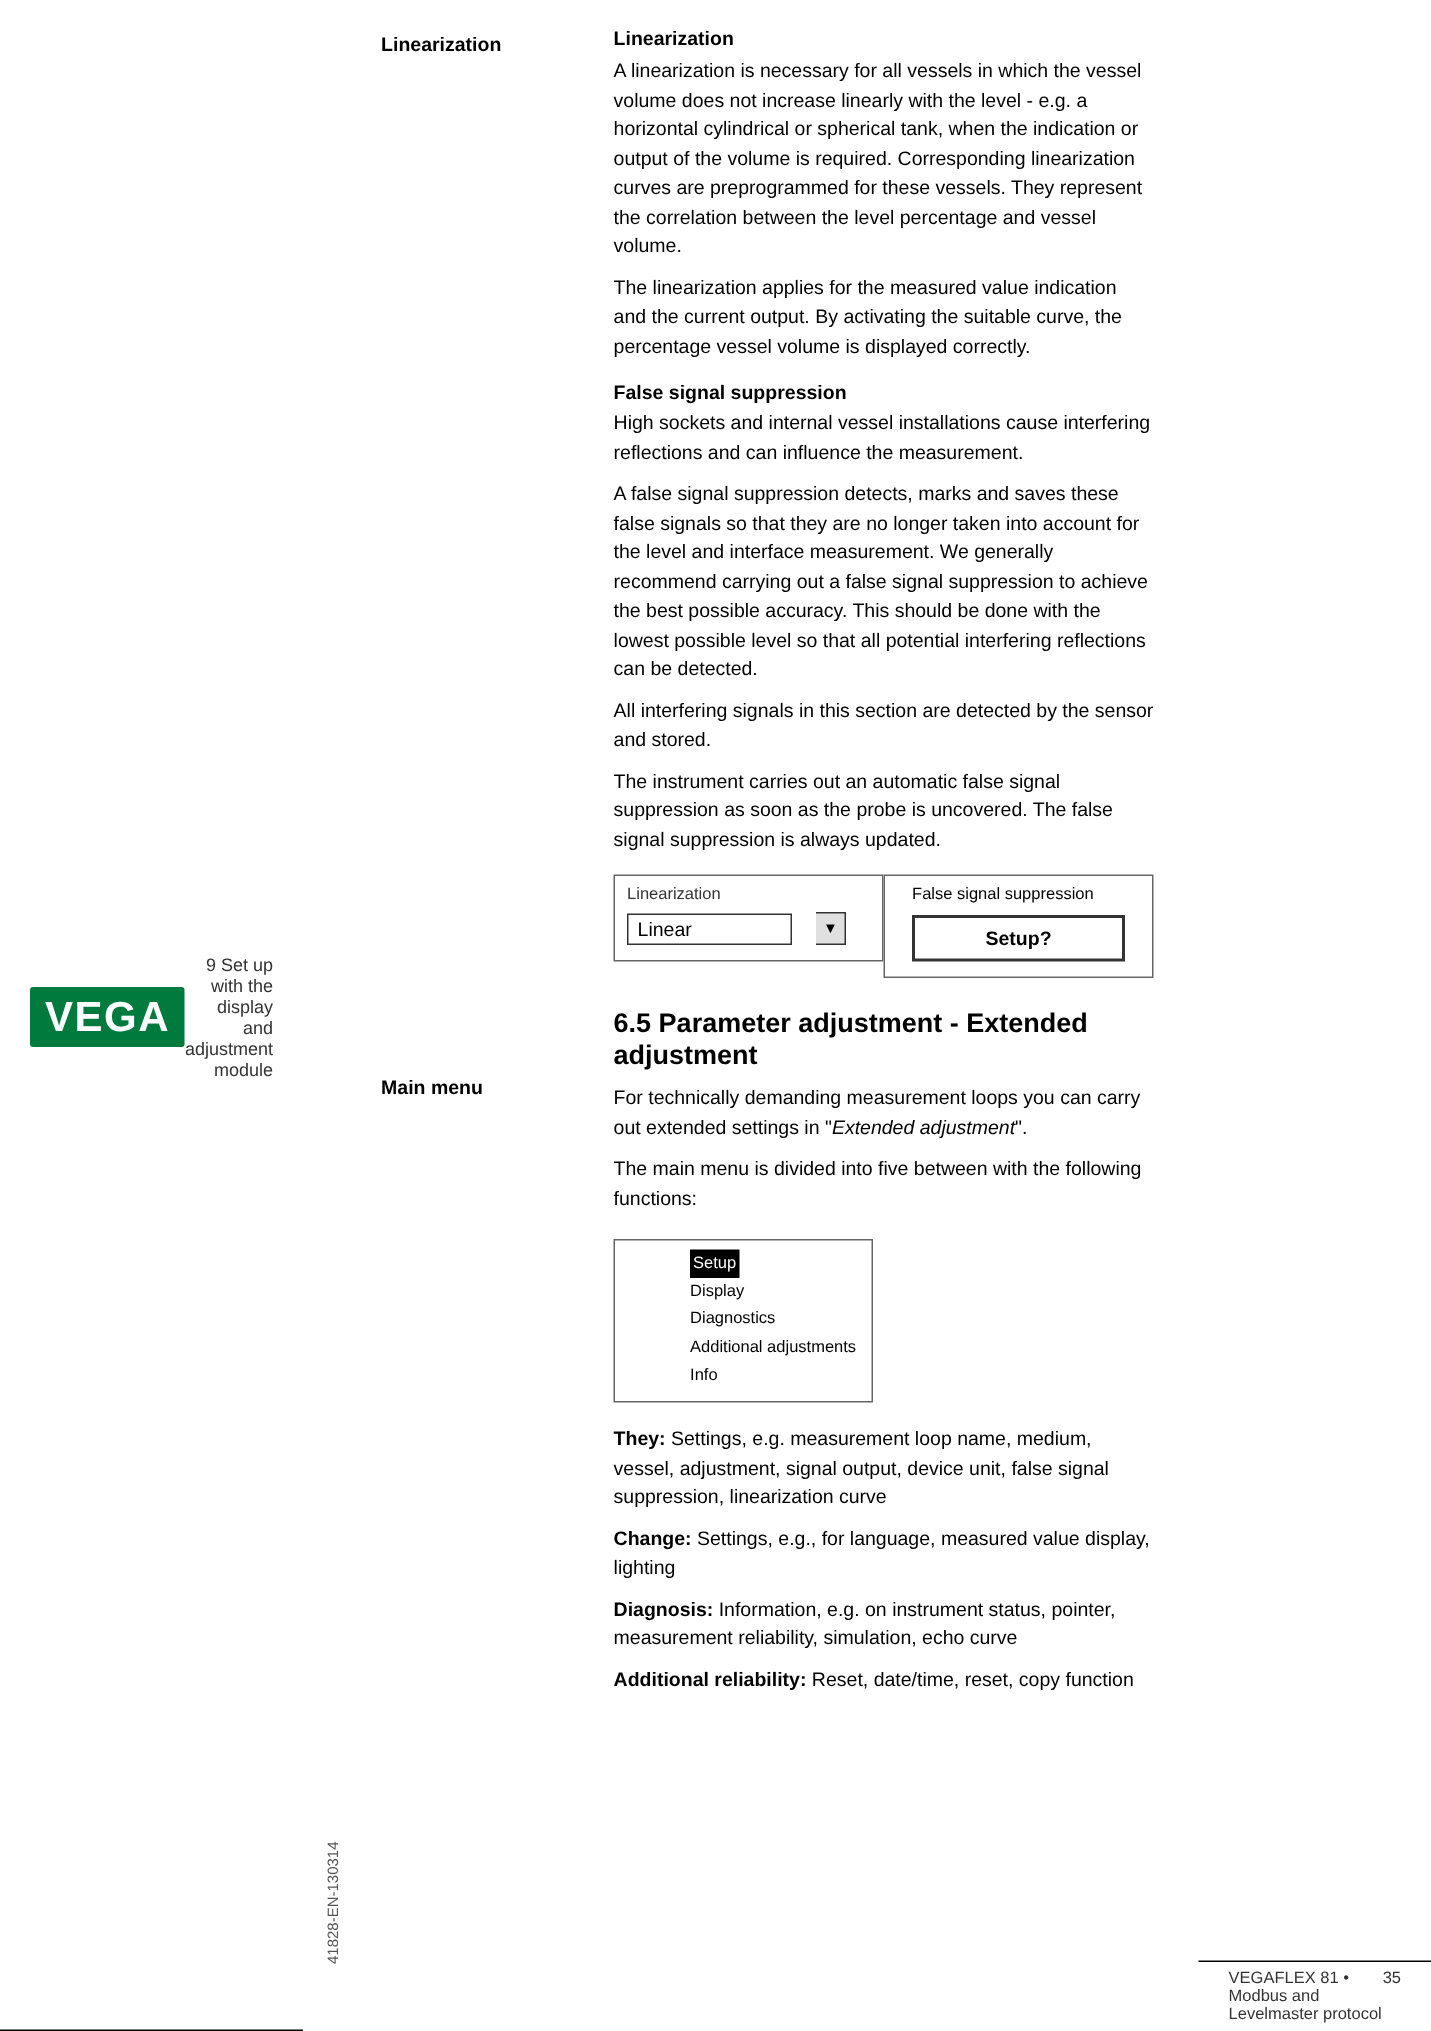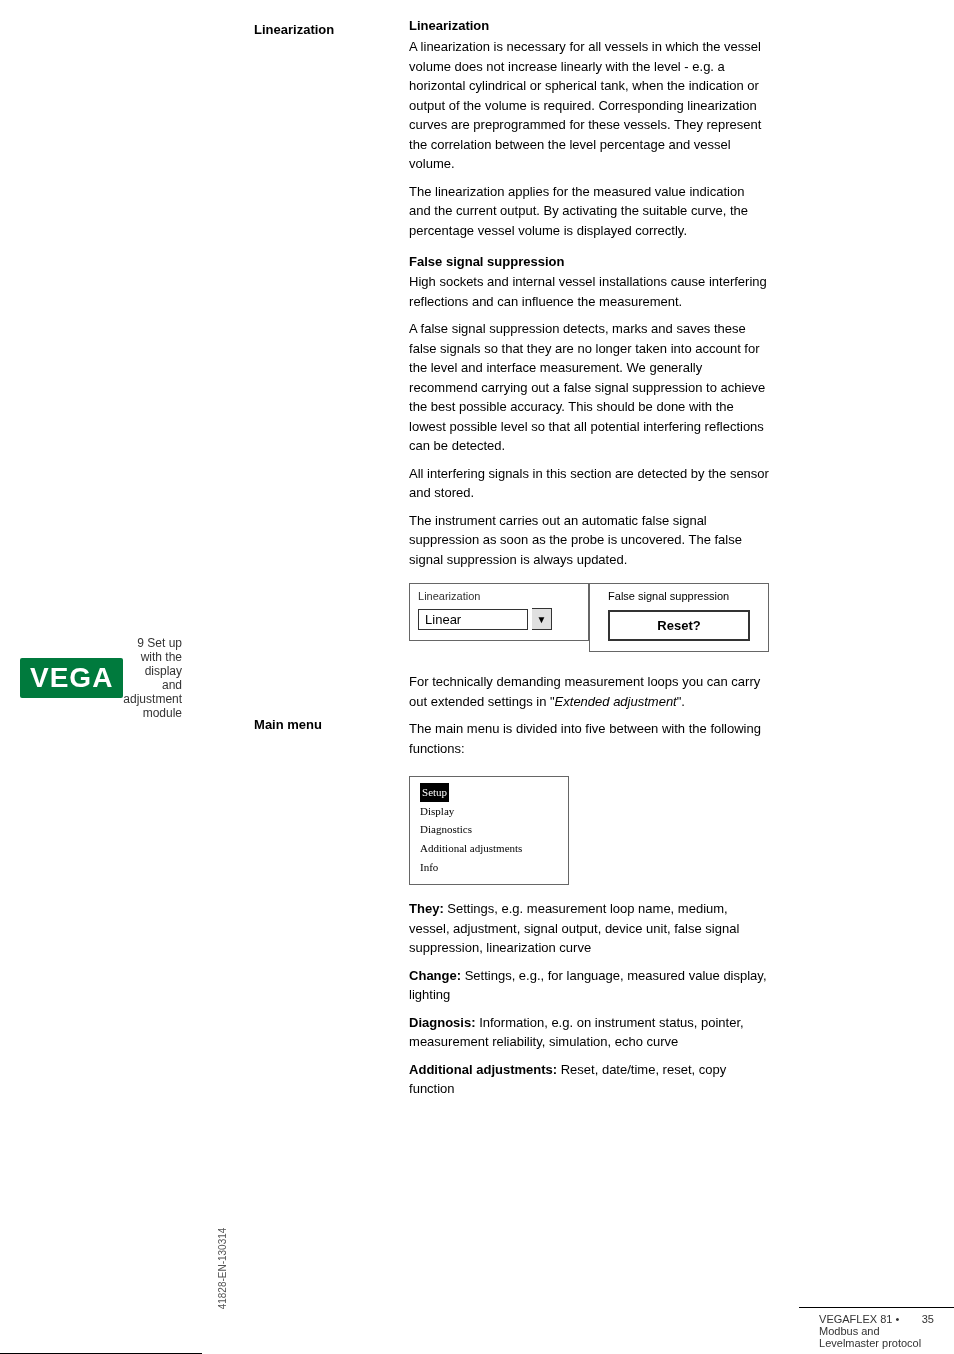--- a/index.html
+++ b/index.html
@@ -82,21 +82,21 @@
       background: #fff;
     }
     .widget-box-label {
       font-size: 11px;
       color: #333;
       margin-bottom: 6px;
     }
     .widget-select-row {
       display: flex;
       align-items: center;
-      gap: 4px;
+      gap: 16px;
     }
     .widget-select-field {
       border: 1px solid #333;
       font-size: 13px;
       padding: 2px 6px;
       min-width: 110px;
       background: #fff;
     }
     .widget-dropdown-arrow {
       border: 1px solid #333;
@@ -148,21 +148,22 @@
       border: 1px solid #666;
       padding: 6px 10px 8px 10px;
       display: inline-block;
       margin: 10px 0 14px 0;
       background: #fff;
       min-width: 160px;
     }
     .menu-box-item {
       font-size: 11px;
       line-height: 1.7;
-      font-family: Liberation Serif, serif;
+      font-family: Liberation Sans, sans-serif;
+      margin-left: 40px;
     }
     .menu-box-item.selected {
       background: #000;
       color: #fff;
       display: inline-block;
       padding: 0 2px;
     }
 
     
     .bottom-bar {
@@ -273,25 +274,26 @@
       <div class="widget-row">
         <div class="widget-box">
           <div class="widget-box-label">Linearization</div>
           <div class="widget-select-row">
             <div class="widget-select-field">Linear</div>
             <div class="widget-dropdown-arrow">▼</div>
           </div>
         </div>
         <div class="widget-false-signal-box">
           <div class="widget-false-label">False signal suppression</div>
-          <button class="widget-change-btn">Reset?</button>
+          <button class="widget-change-btn">Setup?</button>
         </div>
       </div>
 
       
+      <div class="section-number-heading">6.5   Parameter adjustment - Extended adjustment</div>
 
       <p class="section-paragraph">
         <span>For technically demanding measurement loops you can carry out extended settings in "</span><span class="italic-inline">Extended adjustment</span><span>".</span>
       </p>
 
       
       <p class="section-paragraph">The main menu is divided into five between with the following functions:</p>
 
       
       <div class="menu-box">
@@ -312,21 +314,21 @@
         <span class="bold-inline">Change:</span><span> Settings, e.g., for language, measured value display, lighting</span>
       </p>
 
       
       <p class="section-paragraph">
         <span class="bold-inline">Diagnosis:</span><span> Information, e.g. on instrument status, pointer, measurement reliability, simulation, echo curve</span>
       </p>
 
       
       <p class="section-paragraph">
-        <span class="bold-inline">Additional adjustments:</span><span> Reset, date/time, reset, copy function</span>
+        <span class="bold-inline">Additional reliability:</span><span> Reset, date/time, reset, copy function</span>
       </p>
 
     </div>
   </div>
 
   <div class="bottom-bar">
     <span>VEGAFLEX 81 • Modbus and Levelmaster protocol</span>
     <span>35</span>
   </div>
 

